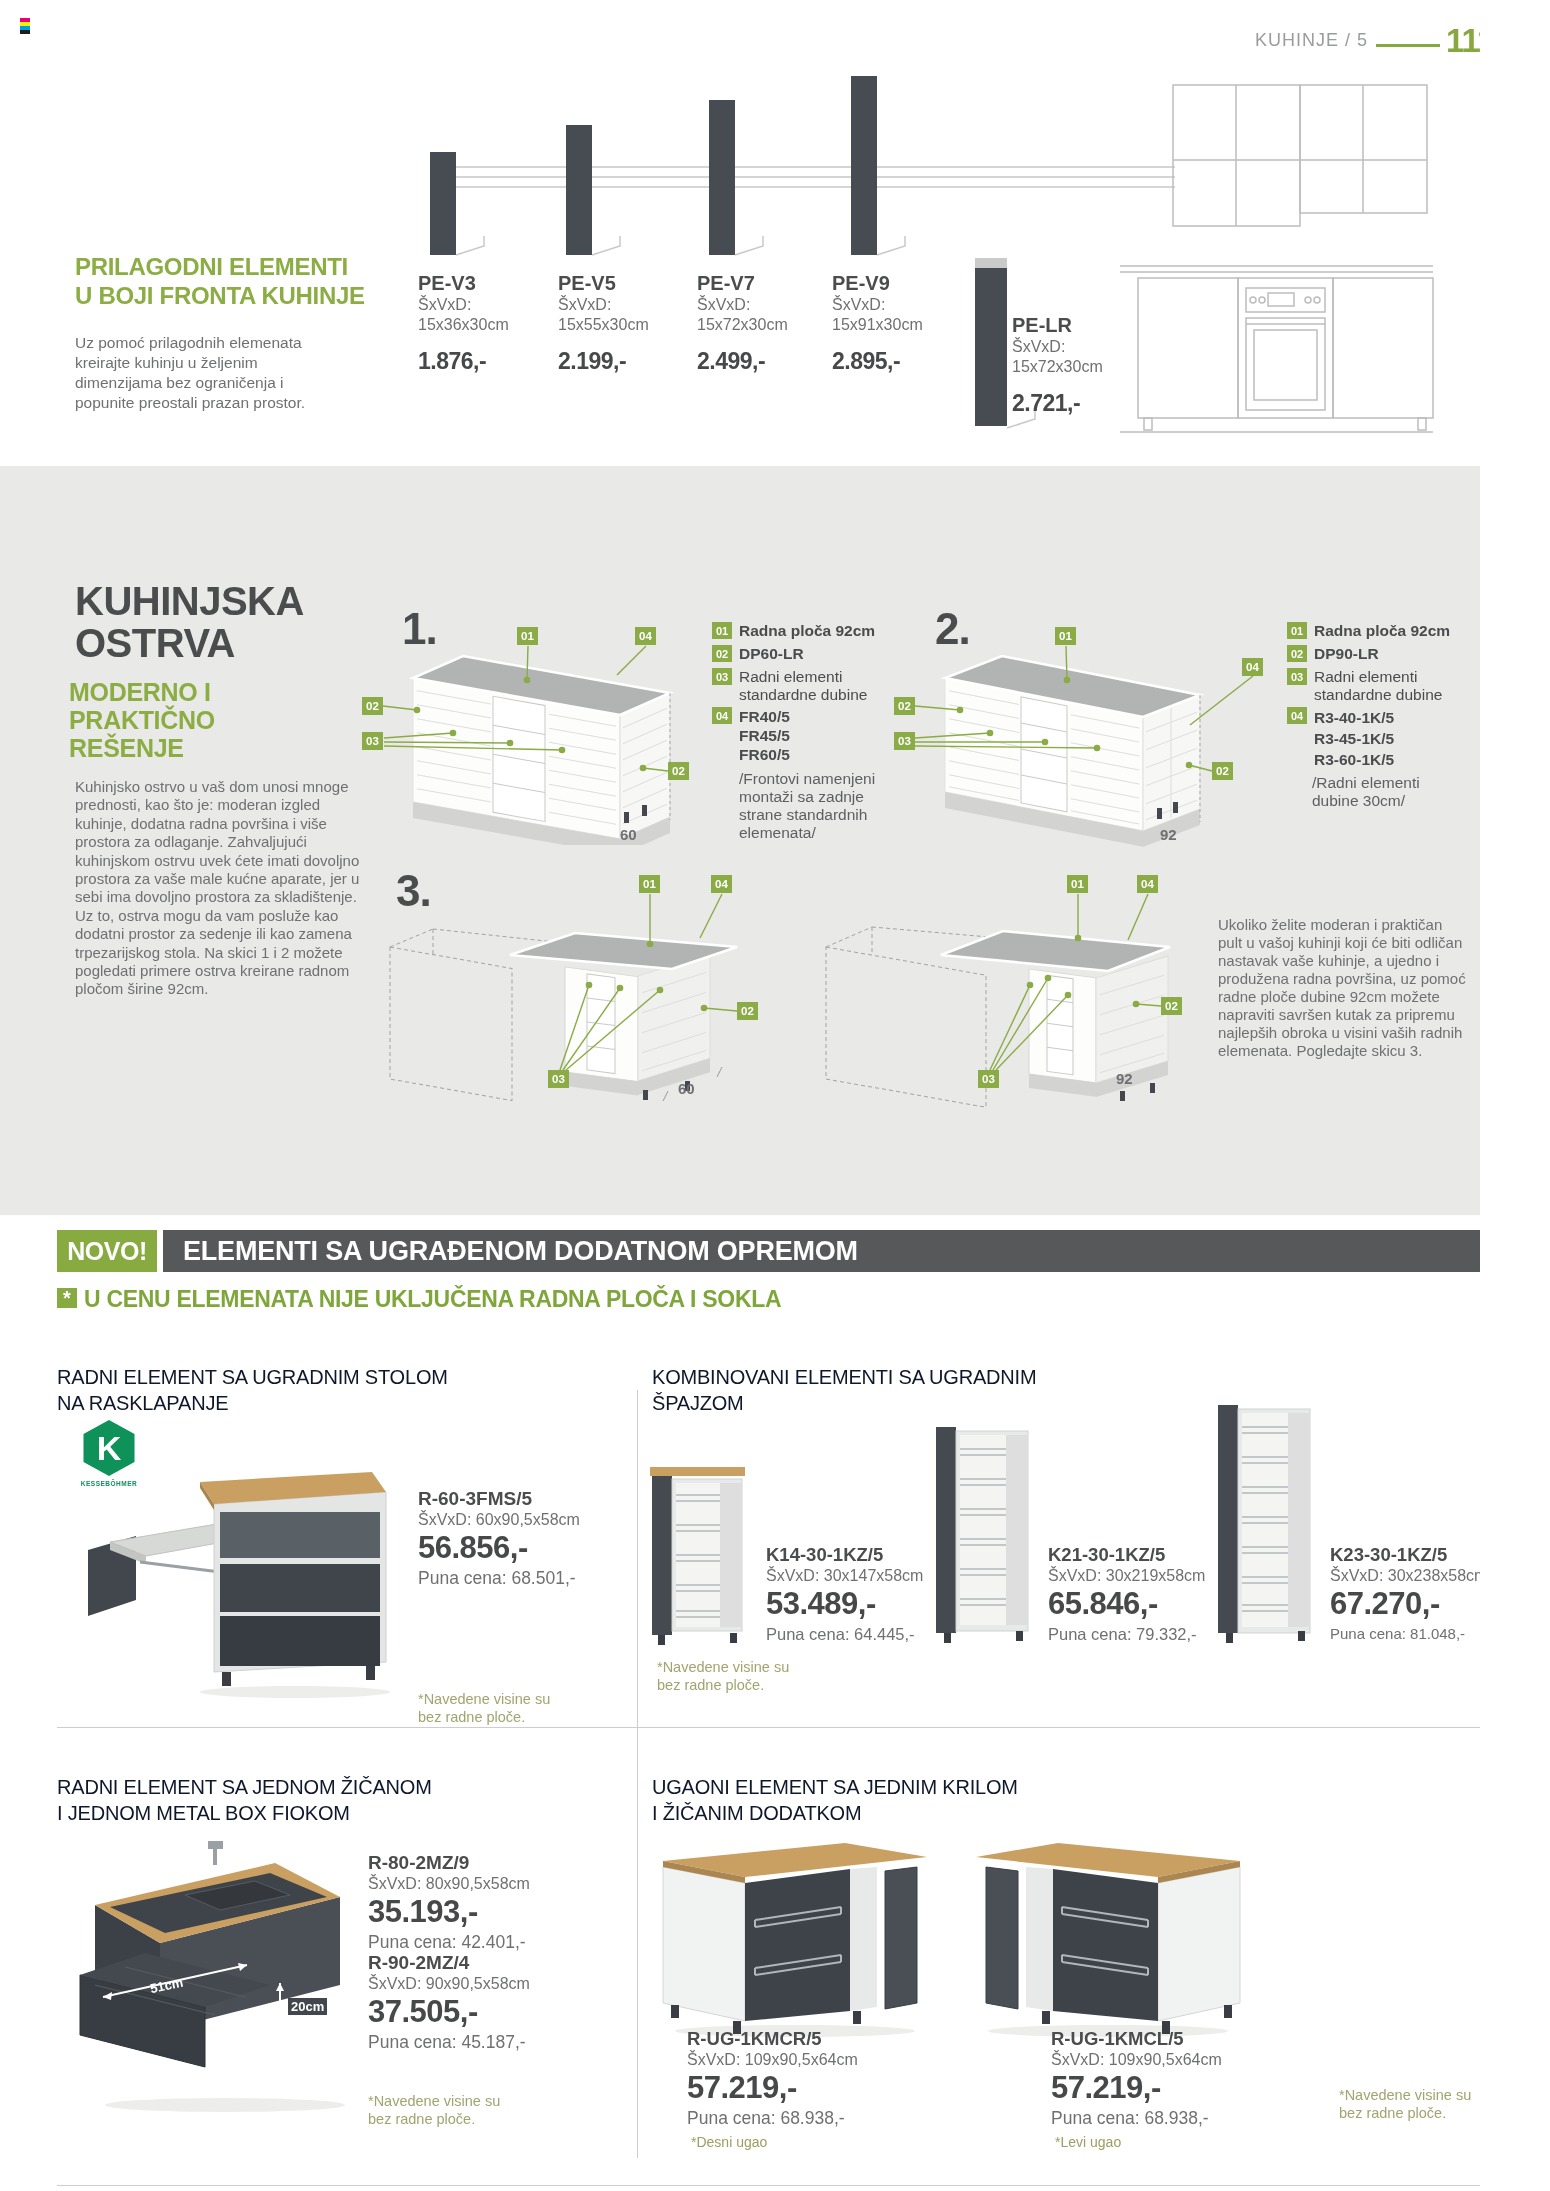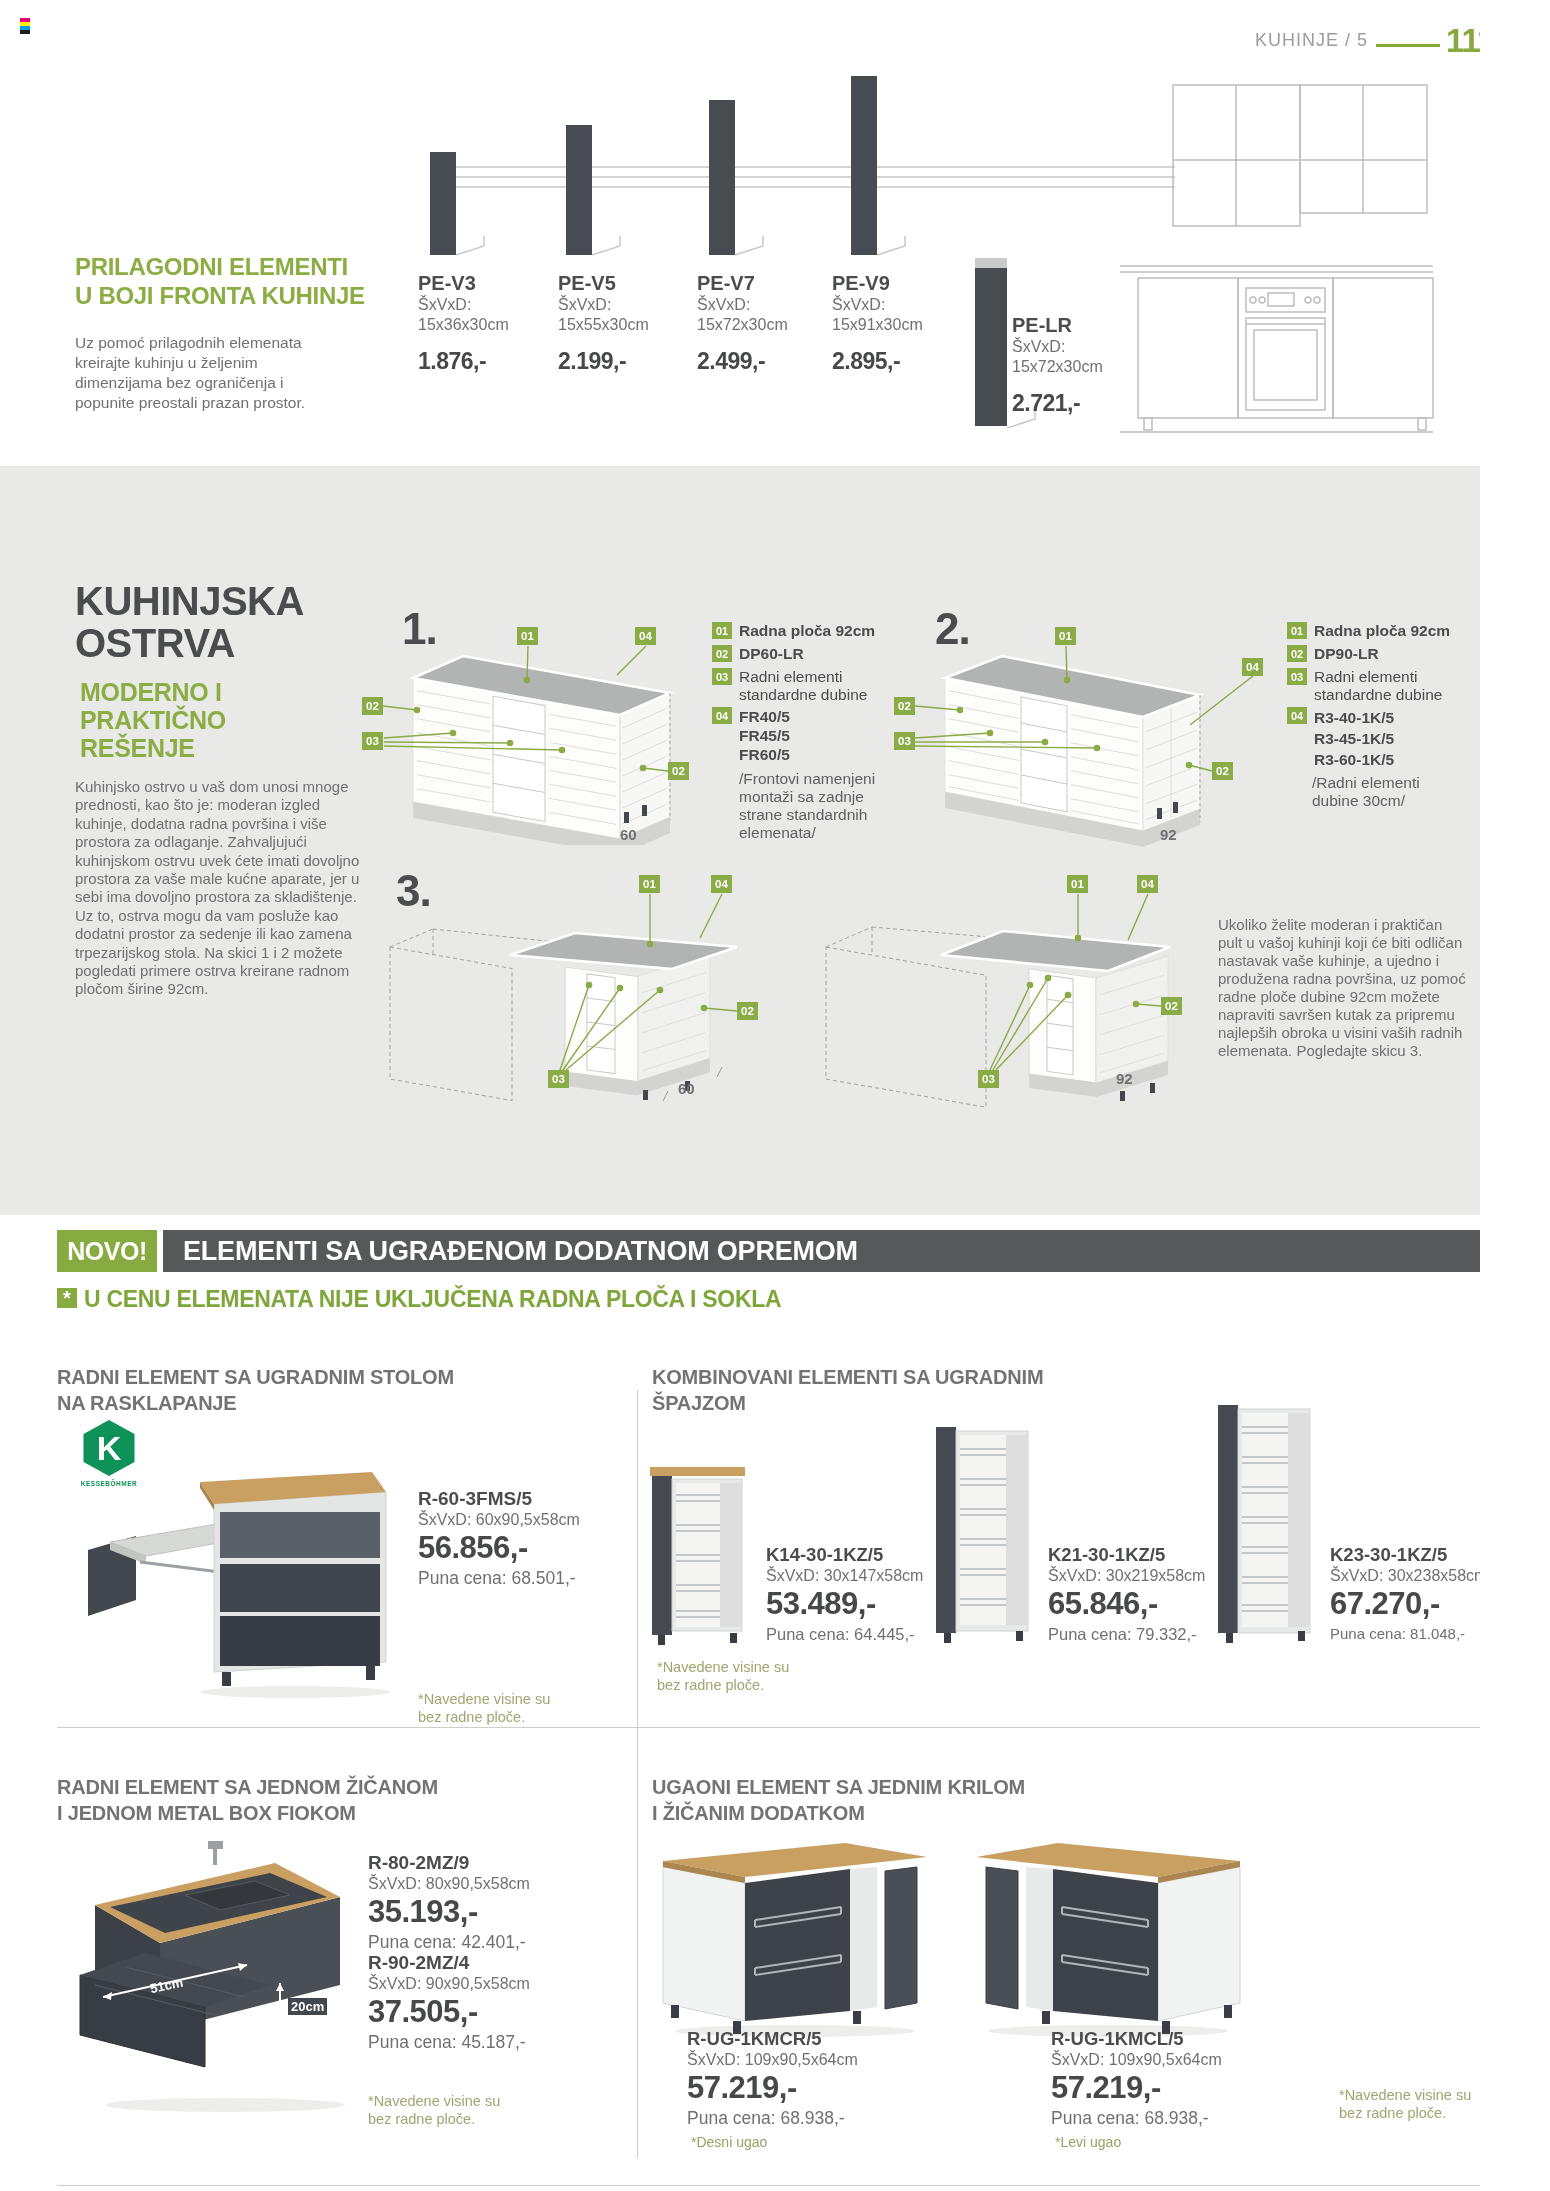--- a/index.html
+++ b/index.html
@@ -39,21 +39,21 @@
   
   .badge{background:#88ab41;color:#fff;font-weight:bold;font-size:25px;display:flex;
          align-items:center;justify-content:center;letter-spacing:-0.5px}
   .darkbar{background:#57585a;color:#fff;font-weight:bold;font-size:27px;display:flex;
            align-items:center;padding-left:20px;letter-spacing:-0.2px}
   .starbox{background:#88ab41;color:#fff;font-weight:bold;font-size:20px;display:flex;
            align-items:center;justify-content:center}
   .greennote{color:#7fa63b;font-weight:bold;font-size:23px;letter-spacing:-0.3px}
 
   
-  .sec-title{font-weight:bold;color:#737373;font-size:20px;line-height:26px;letter-spacing:-0.2px}
+  .sec-title{font-weight:normal;color:#0f172a;font-size:20px;line-height:26px;letter-spacing:-0.2px}
   .pcode{font-weight:bold;color:#4b4c4e;font-size:19px;line-height:22px}
   .pdims{color:#6f7072;font-size:16px;line-height:20px}
   .pprice{font-weight:bold;color:#47484a;font-size:31px;line-height:36px;letter-spacing:-0.5px}
   .pfull{color:#6f7072;font-size:17.5px;line-height:24px}
   .corner-note{color:#9aa061;font-size:14px;margin-top:4px;padding-left:4px}
   .note-olive{position:absolute;color:#a0a56f;font-size:14.5px;line-height:18px}
   .divider{background:#cdcdcb}
 
   .klogo{position:absolute;width:58px;height:56px;background:#0e9259;color:#fff;font-weight:bold;
          font-size:34px;display:flex;align-items:center;justify-content:center;
@@ -166,21 +166,21 @@
     <div class="tp-code">PE-LR</div>
     <div class="tp-dim">ŠxVxD:</div>
     <div class="tp-dim">15x72x30cm</div>
     <div class="tp-price">2.721,-</div>
   </div>
 
   <div class="abs band" style="left:0;top:466px;width:1550px;height:749px"></div>
 
   <div class="abs h-big pre" style="left:75px;top:580px;font-size:40px;line-height:42px">KUHINJSKA
 OSTRVA</div>
-  <div class="abs sub-green pre" style="left:80px;top:678px;font-size:25px;line-height:28px">MODERNO I
+  <div class="abs sub-green pre" style="left:69px;top:678px;font-size:25px;line-height:28px">MODERNO I
 PRAKTIČNO
 REŠENJE</div>
   <div class="abs para pre" style="left:75px;top:778px">Kuhinjsko ostrvo u vaš dom unosi mnoge
 prednosti, kao što je: moderan izgled
 kuhinje, dodatna radna površina i više
 prostora za odlaganje. Zahvaljujući
 kuhinjskom ostrvu uvek ćete imati dovoljno
 prostora za vaše male kućne aparate, jer u
 sebi ima dovoljno prostora za skladištenje.
 Uz to, ostrva mogu da vam posluže kao

